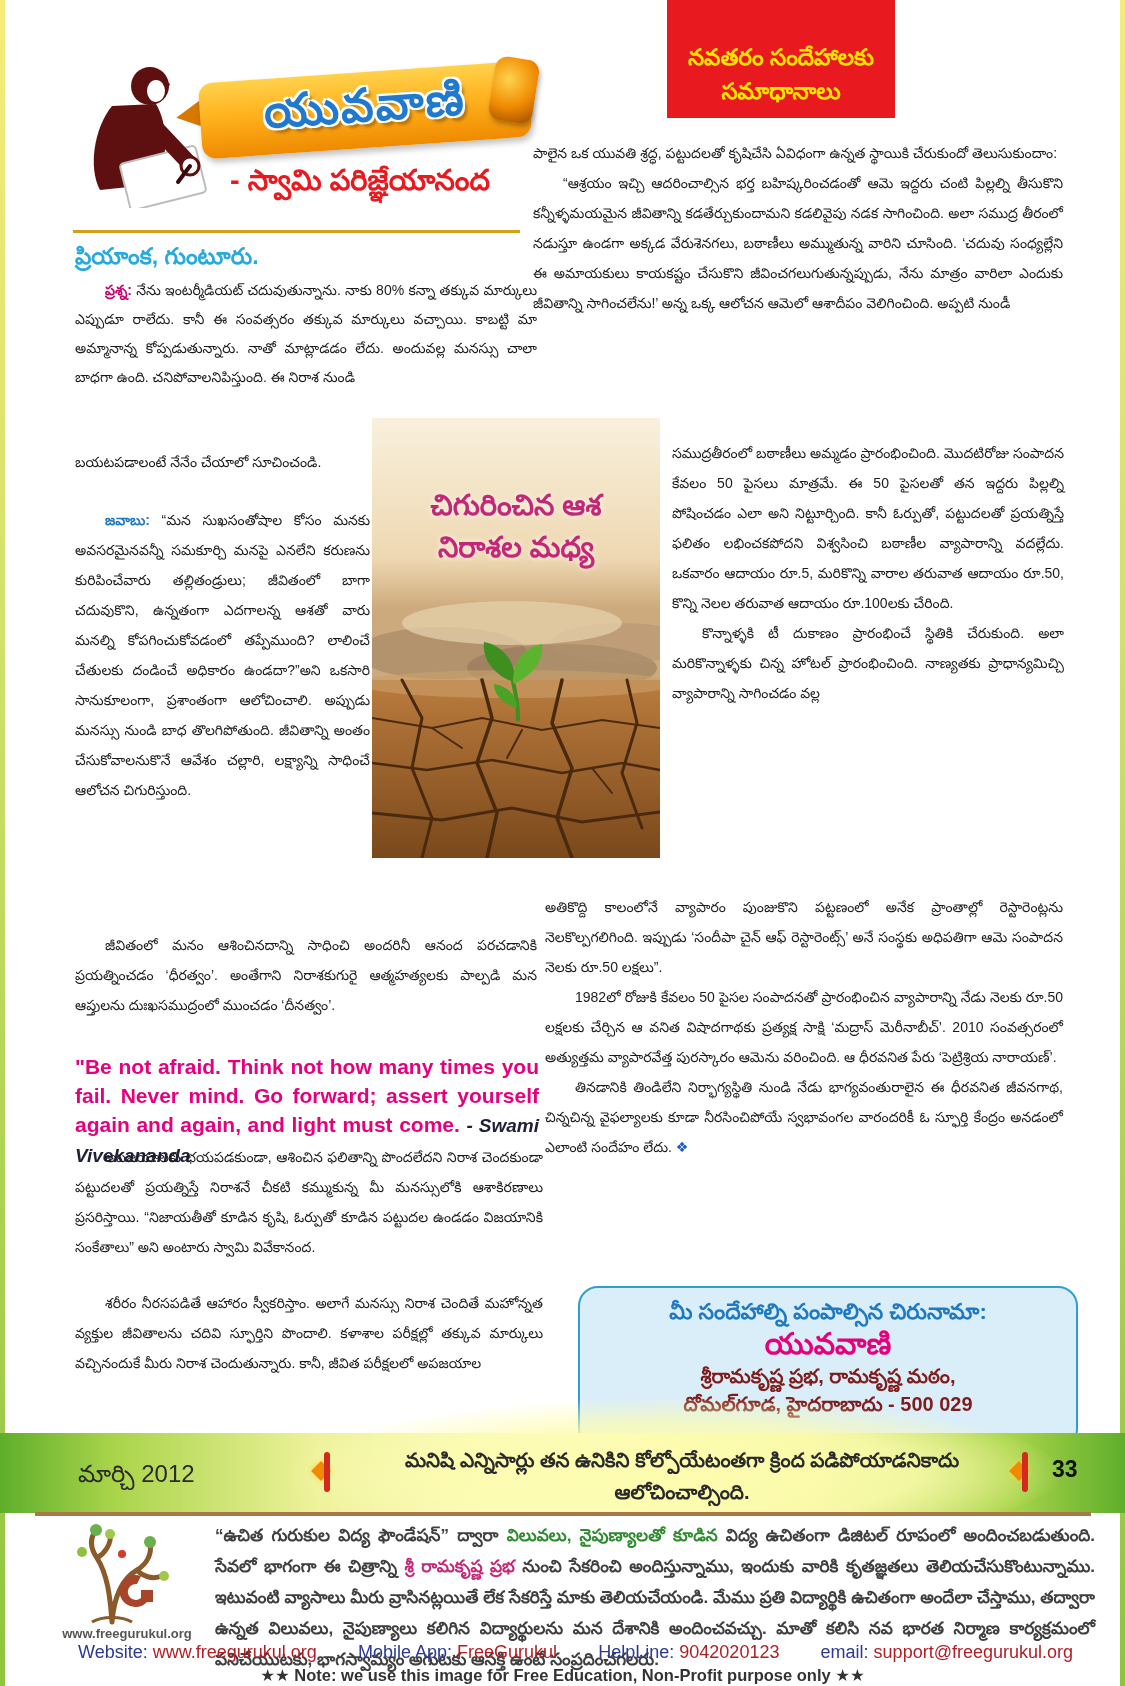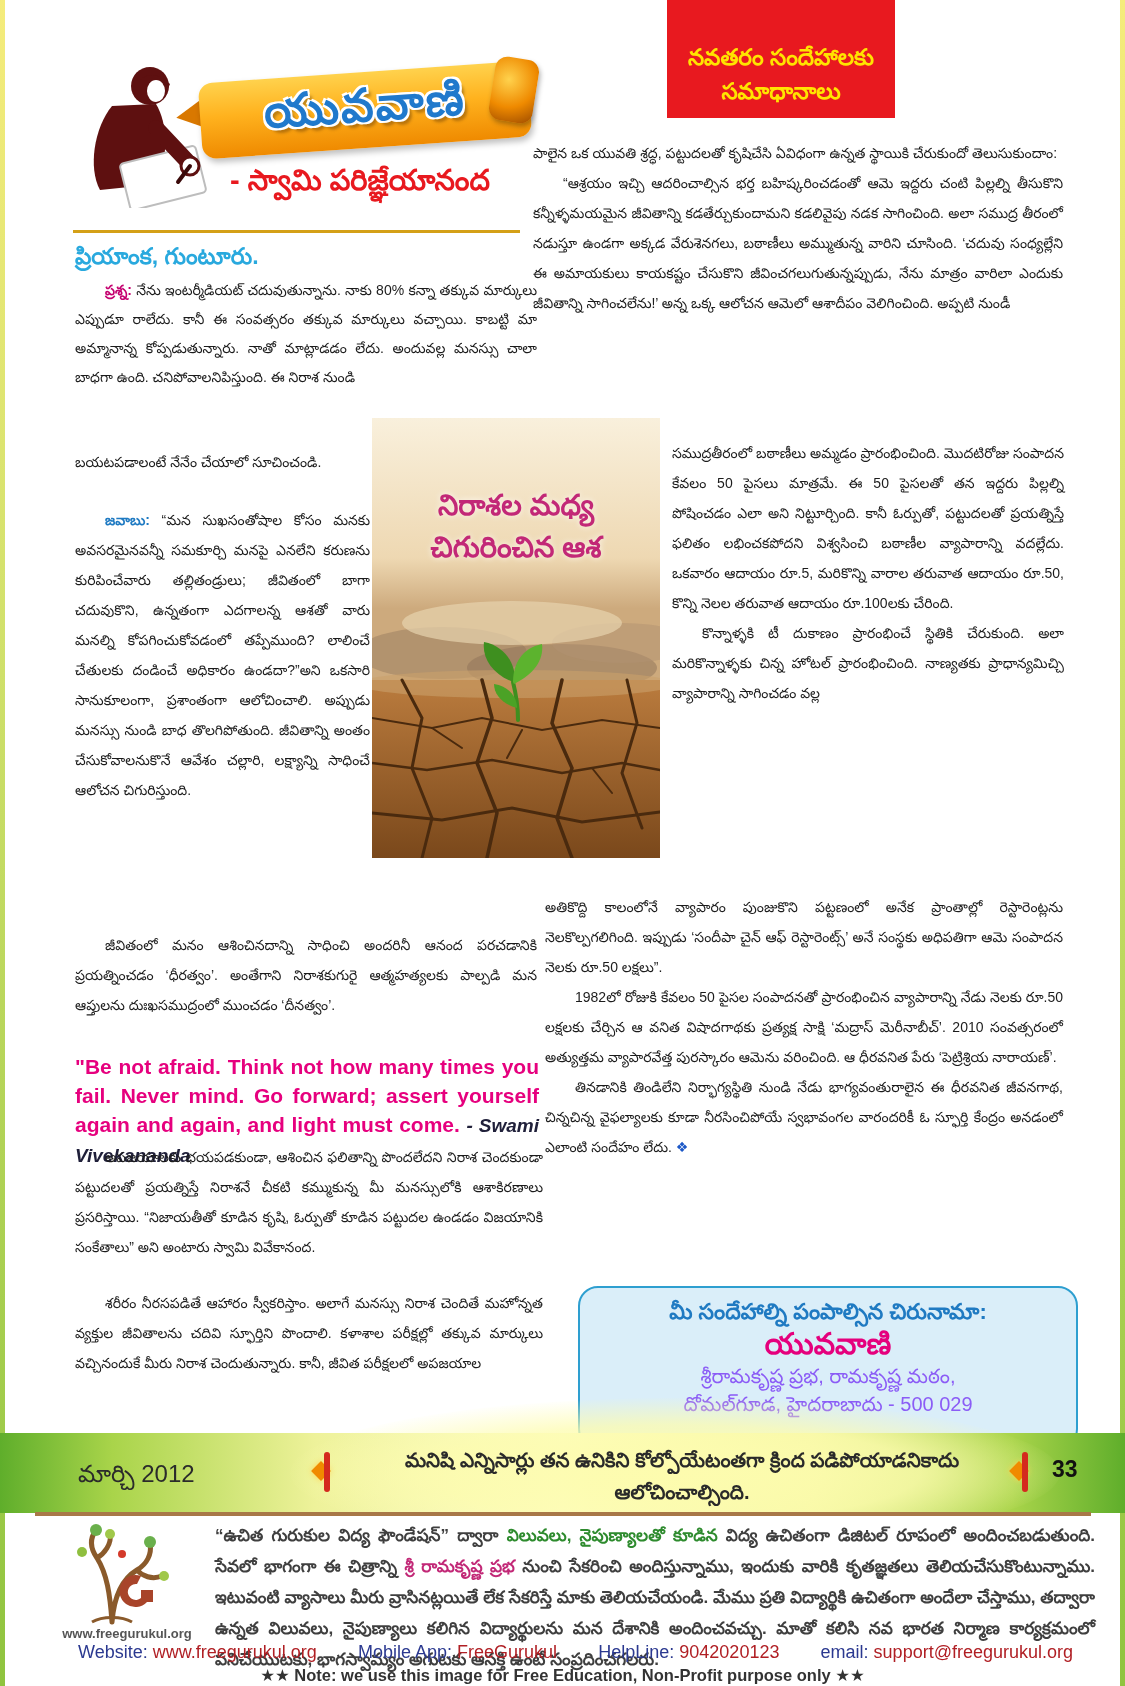--- a/index.html
+++ b/index.html
@@ -30,21 +30,21 @@
   .quote-en{font-size:21px;line-height:29px;color:#e6007e;font-weight:bold;text-align:justify;}
   .attr-en{color:#20203a;font-style:italic;font-size:19px;}
   
   .photo{left:372px;top:418px;width:288px;height:440px;}
   .photo-caption{left:372px;top:484px;width:288px;text-align:center;font-size:29px;line-height:42px;font-weight:bold;color:#c22877;text-shadow:0 0 6px rgba(255,255,255,.8);}
   .dingbat{color:#1c58c7;font-weight:bold;}
   
   .addr{left:578px;top:1286px;width:500px;height:163px;background:#daeef9;border:2px solid #2e9fd0;border-radius:20px;text-align:center;padding-top:10px;}
   .addr-title{font-size:22px;font-weight:bold;color:#1f7ac2;line-height:28px;}
   .addr-name{font-size:30px;font-weight:bold;color:#e5007d;line-height:36px;}
-  .addr-line{font-size:20px;font-weight:normal;color:#8b5cf6;line-height:28px;}
+  .addr-line{font-size:20px;font-weight:bold;color:#7f1d1d;line-height:28px;}
   
   .bar{left:0;top:1433px;width:1125px;height:80px;background:linear-gradient(90deg,#5fae2b 0%,#a9d44a 10%,#eef29a 28%,#fdfdd0 50%,#eef29a 72%,#a9d44a 90%,#5fae2b 100%);}
   .bar-glow{left:290px;top:1398px;width:770px;height:150px;background:radial-gradient(ellipse at center,#fdfcae 0%,rgba(253,252,174,.75) 45%,rgba(253,252,174,0) 72%);border-radius:50%;}
   .issue{left:78px;top:1460px;font-size:24px;color:#2b2b2b;}
   .bar-quote{left:352px;top:1444px;width:660px;font-size:20px;line-height:32px;font-weight:bold;color:#2a2a2a;text-align:center;}
   .bar-attr{color:#1c58c7;}
   .pageno{left:1052px;top:1456px;font-size:23px;font-weight:bold;color:#111;}
   .candle{width:26px;height:40px;position:absolute;}
   .candle .bar1{position:absolute;left:10px;top:0;width:6px;height:40px;background:#d42a1e;border-radius:3px;}
   .candle .gem{position:absolute;left:0px;top:12px;width:14px;height:14px;background:#f08a00;transform:rotate(45deg);box-shadow:0 0 6px #ffd24d;}
@@ -153,22 +153,22 @@
       </g>
       <g>
         <path d="M146,302 C146,286 144,276 141,264" stroke="#3e8f1f" stroke-width="4" fill="none" stroke-linecap="round"></path>
         <path d="M141,264 C120,256 110,240 112,224 C132,228 143,244 143,262 Z" fill="#3e8f1f"></path>
         <path d="M142,266 C162,256 172,242 170,226 C150,230 141,246 141,264 Z" fill="#5cb32e"></path>
         <path d="M145,290 C130,286 122,276 122,266 C136,268 144,278 145,288 Z" fill="#4ba226"></path>
       </g>
     </svg>
   </div>
   <div class="abs photo-caption">
+    <div>చిగురించిన ఆశ</div>
     <div>నిరాశల మధ్య</div>
-    <div>చిగురించిన ఆశ</div>
   </div>
 
   <div class="abs tel" style="left:533px;top:138px;width:530px;">
     <p class="noindent">పాలైన ఒక యువతి శ్రద్ధ, పట్టుదలతో కృషిచేసి ఏవిధంగా ఉన్నత స్థాయికి చేరుకుందో తెలుసుకుందాం:</p>
     <p>“ఆశ్రయం ఇచ్చి ఆదరించాల్సిన భర్త బహిష్కరించడంతో ఆమె ఇద్దరు చంటి పిల్లల్ని తీసుకొని కన్నీళ్ళమయమైన జీవితాన్ని కడతేర్చుకుందామని కడలివైపు నడక సాగించింది. అలా సముద్ర తీరంలో నడుస్తూ ఉండగా అక్కడ వేరుశెనగలు, బఠాణీలు అమ్ముతున్న వారిని చూసింది. ‘చదువు సంధ్యల్లేని ఈ అమాయకులు కాయకష్టం చేసుకొని జీవించగలుగుతున్నప్పుడు, నేను మాత్రం వారిలా ఎందుకు జీవితాన్ని సాగించలేను!’ అన్న ఒక్క ఆలోచన ఆమెలో ఆశాదీపం వెలిగించింది. అప్పటి నుండీ</p>
   </div>
   <div class="abs tel" style="left:672px;top:438px;width:392px;">
     <p class="noindent">సముద్రతీరంలో బఠాణీలు అమ్మడం ప్రారంభించింది. మొదటిరోజు సంపాదన కేవలం 50 పైసలు మాత్రమే. ఈ 50 పైసలతో తన ఇద్దరు పిల్లల్ని పోషించడం ఎలా అని నిట్టూర్చింది. కానీ ఓర్పుతో, పట్టుదలతో ప్రయత్నిస్తే ఫలితం లభించకపోదని విశ్వసించి బఠాణీల వ్యాపారాన్ని వదల్లేదు. ఒకవారం ఆదాయం రూ.5, మరికొన్ని వారాల తరువాత ఆదాయం రూ.50, కొన్ని నెలల తరువాత ఆదాయం రూ.100లకు చేరింది.</p>
     <p>కొన్నాళ్ళకి టీ దుకాణం ప్రారంభించే స్థితికి చేరుకుంది. అలా మరికొన్నాళ్ళకు చిన్న హోటల్ ప్రారంభించింది. నాణ్యతకు ప్రాధాన్యమిచ్చి వ్యాపారాన్ని సాగించడం వల్ల</p>
   </div>

